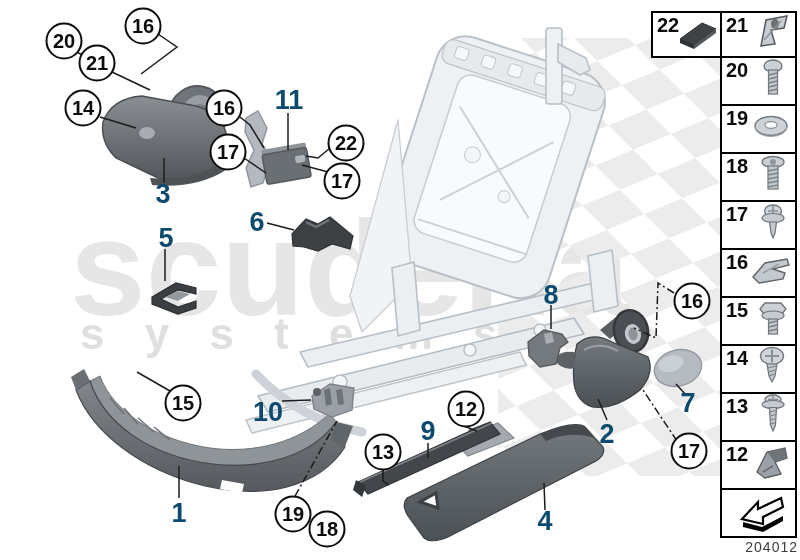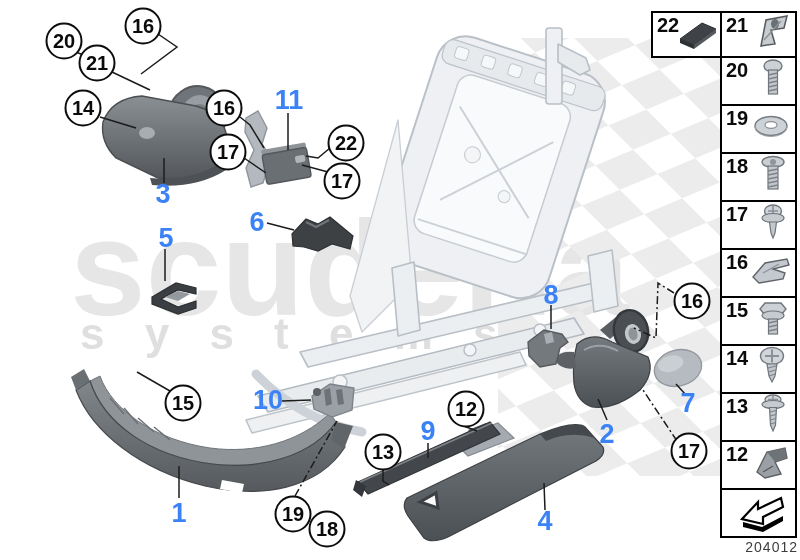--- a/index.html
+++ b/index.html
@@ -7,21 +7,21 @@
           font-family:"Liberation Sans",sans-serif;}
   
   .wm1{position:absolute;left:70px;top:200px;font-size:136px;font-weight:bold;
        color:#e7e6e6;letter-spacing:0px;line-height:1;white-space:nowrap;z-index:1;}
   .wm2{position:absolute;left:80px;top:312px;font-size:44px;font-weight:bold;
        color:#e0dfdf;letter-spacing:14px;line-height:1;white-space:nowrap;z-index:1;}
   
   #art{position:absolute;left:0;top:0;z-index:2;}
   
   .plain{position:absolute;transform:translate(-50%,-50%);font-size:27px;font-weight:bold;
-         color:#3b82f6;z-index:5;line-height:1;}
+         color:#0c4a6e;z-index:5;line-height:1;}
   
   .co{position:absolute;width:37px;height:37px;border:2.6px solid #0d0d0d;border-radius:50%;
       background:#fff;box-sizing:border-box;display:flex;align-items:center;justify-content:center;
       font-size:20px;font-weight:bold;color:#0b0b0b;transform:translate(-50%,-50%);z-index:6;}
   
   .sb-cell{position:absolute;background:#fff;border:2px solid #000;box-sizing:border-box;z-index:7;}
   .sb-num{position:absolute;left:4px;top:1px;font-size:20px;font-weight:bold;color:#0b0b0b;}
   .sb-ic{position:absolute;right:2px;top:50%;transform:translateY(-50%);}
   .code{position:absolute;left:718px;top:539px;width:80px;text-align:right;
         font-size:14px;color:#3c3c3c;z-index:7;letter-spacing:1px;}
@@ -191,21 +191,21 @@
         <polyline points="677,441 643,390"></polyline>
       </g>
     </g>
   </svg>
 
   <div class="plain" style="left:163px;top:194px">3</div>
   <div class="plain" style="left:289px;top:100px">11</div>
   <div class="plain" style="left:257px;top:222px">6</div>
   <div class="plain" style="left:166px;top:238px">5</div>
   <div class="plain" style="left:551px;top:295px">8</div>
-  <div class="plain" style="left:268px;top:400px">10</div>
+  <div class="plain" style="left:268px;top:412px">10</div>
   <div class="plain" style="left:428px;top:431px">9</div>
   <div class="plain" style="left:607px;top:434px">2</div>
   <div class="plain" style="left:688px;top:403px">7</div>
   <div class="plain" style="left:179px;top:513px">1</div>
   <div class="plain" style="left:545px;top:521px">4</div>
 
   <div class="co" style="left:64px;top:41px">20</div>
   <div class="co" style="left:97px;top:63px">21</div>
   <div class="co" style="left:143px;top:26px">16</div>
   <div class="co" style="left:83px;top:108px">14</div>

